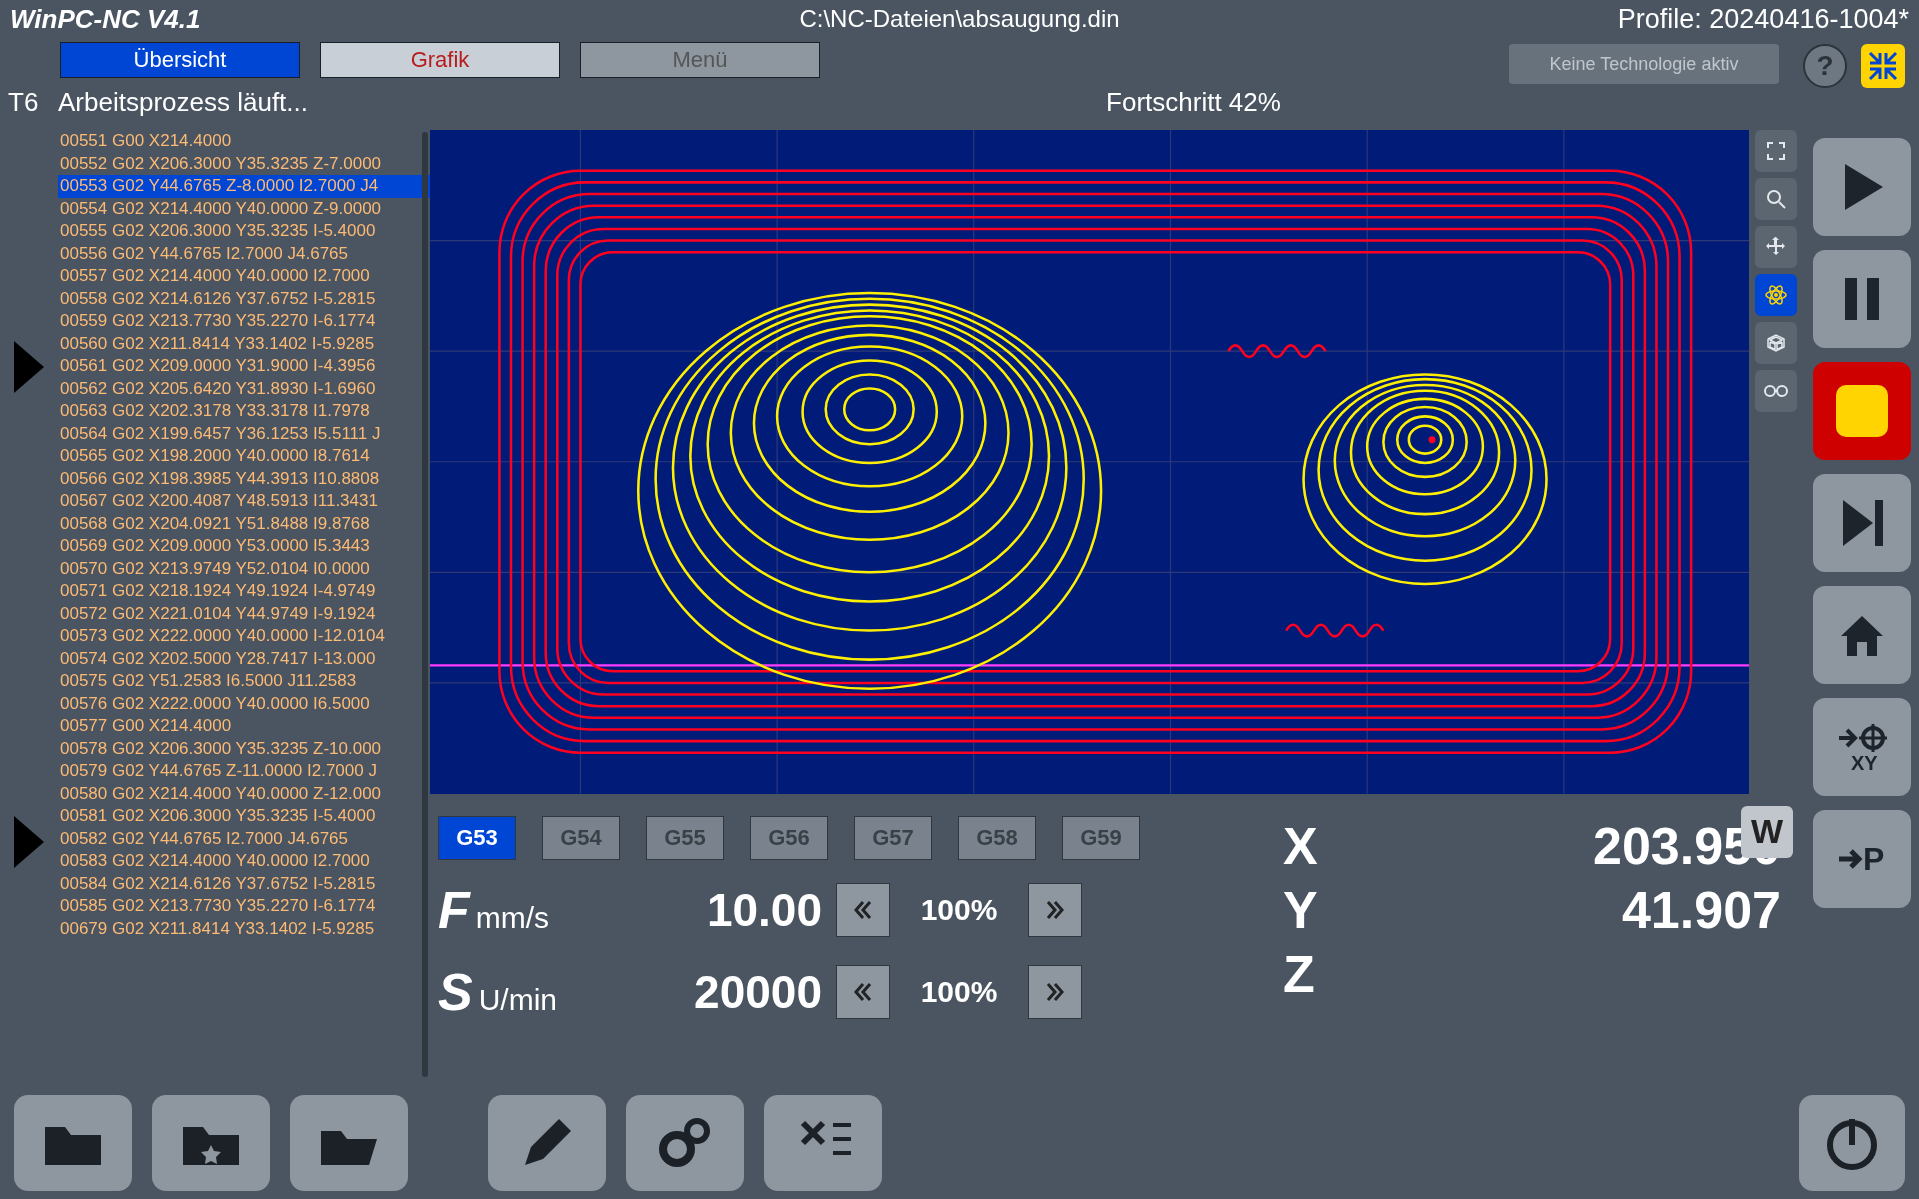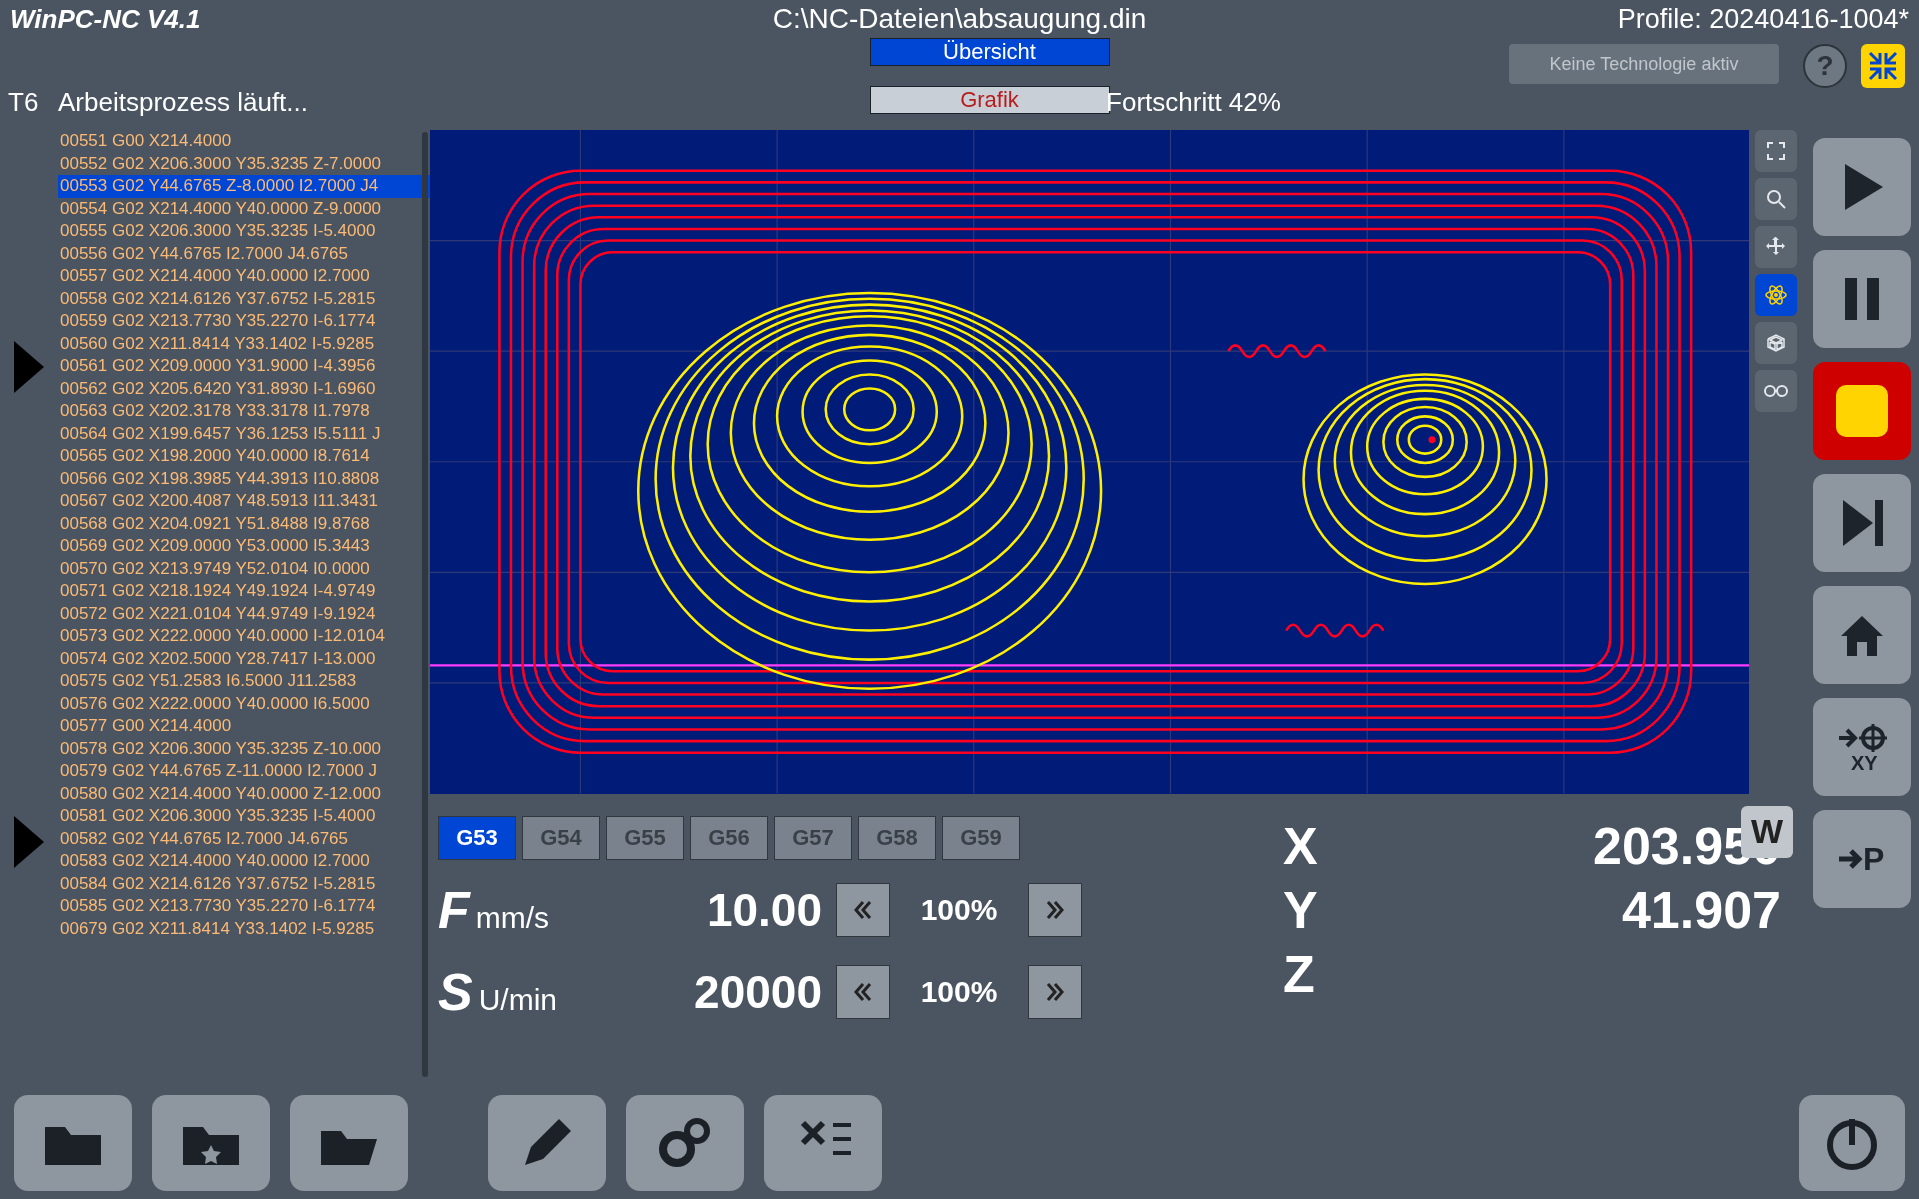--- a/index.html
+++ b/index.html
@@ -1,25 +1,25 @@
 <!DOCTYPE html>
 <html><head>
 <meta charset="utf-8">
 <style>
 * { margin:0; padding:0; box-sizing:border-box; font-family:Arial,Helvetica,sans-serif; user-select:none; }
 html,body { width:1919px; height:1199px; background:#4a5561; color:#fff; overflow:hidden; }
 
 
 .topbar { height:38px; display:flex; align-items:center; padding:0 10px; font-size:26px; }
 .app-title { flex:0 0 420px; font-style:italic; font-weight:bold; }
-.file-path { flex:1; text-align:center; font-size:28px; }
+.file-path { flex:1; text-align:center; font-size:24px; }
 .profile { flex:0 0 420px; text-align:right; font-size:27px; }
 
 
-.tabrow { height:44px; display:flex; align-items:center; padding-left:60px; gap:20px;flex-direction:column; }
+.tabrow { height:44px; display:flex; align-items:center; padding-left:60px; gap:20px; }
 .tab { width:240px; height:36px; display:flex; align-items:center; justify-content:center;
        font-size:22px; border:1px solid #1a2028; }
 .tab-active { background:#0046d5; color:#fff; }
 .tab-idle   { background:#c9cfd6; color:#b91c1c; }
 .tab-dis    { background:#8e969f; color:#555; }
 .tech-box   { position:absolute; right:140px; top:44px; width:270px; height:40px;
               background:#68727d; color:#c0c6cc; display:flex; align-items:center; justify-content:center;
               font-size:18px; border-radius:4px; }
 .help-btn   { position:absolute; right:72px; top:44px; width:44px; height:44px; border-radius:22px;
               background:#6e7882; display:flex; align-items:center; justify-content:center;
@@ -51,21 +51,21 @@
 .canvas-wrap { flex:0 0 570px; display:flex; gap:6px; }
 .canvas { flex:1; background:#001b78; position:relative; overflow:hidden; }
 .canvas-tools { width:42px; display:flex; flex-direction:column; gap:6px; }
 .ctool { width:42px; height:42px; background:#5b6671; border-radius:6px; display:flex;
          align-items:center; justify-content:center; color:#e4e8ec; font-size:22px; }
 .ctool.active { background:#0046d5; color:#ffd400; }
 
 
 .ctr-bottom { flex:1; display:flex; gap:10px; }
 .fs-panel { flex:1; background:#4a5561; display:flex; flex-direction:column; gap:18px; padding:12px 8px; }
-.gbuttons { display:flex; gap:6px; }
+.gbuttons { display:flex; gap:26px; }
 .gbtn { width:78px; height:44px; background:#7a838d; border:1px solid #30373f;
         display:flex; align-items:center; justify-content:center; font-size:22px; color:#3a4048; font-weight:bold;}
 .gbtn.on { background:#0046d5; color:#fff; }
 .fsrow { display:flex; align-items:center; gap:14px; height:64px; }
 .fslabel { width:170px; font-size:30px; display:flex; align-items:baseline; }
 .fslabel b { font-size:52px; font-weight:bold; font-style:italic; margin-right:6px; }
 .fsval  { width:200px; text-align:right; font-size:46px; font-weight:bold; }
 .chev   { width:54px; height:54px; background:#8e969f; border:1px solid #30373f;
           display:flex; align-items:center; justify-content:center; font-size:26px; color:#222; }
 .pct    { width:110px; text-align:center; font-size:30px; font-weight:bold; }

